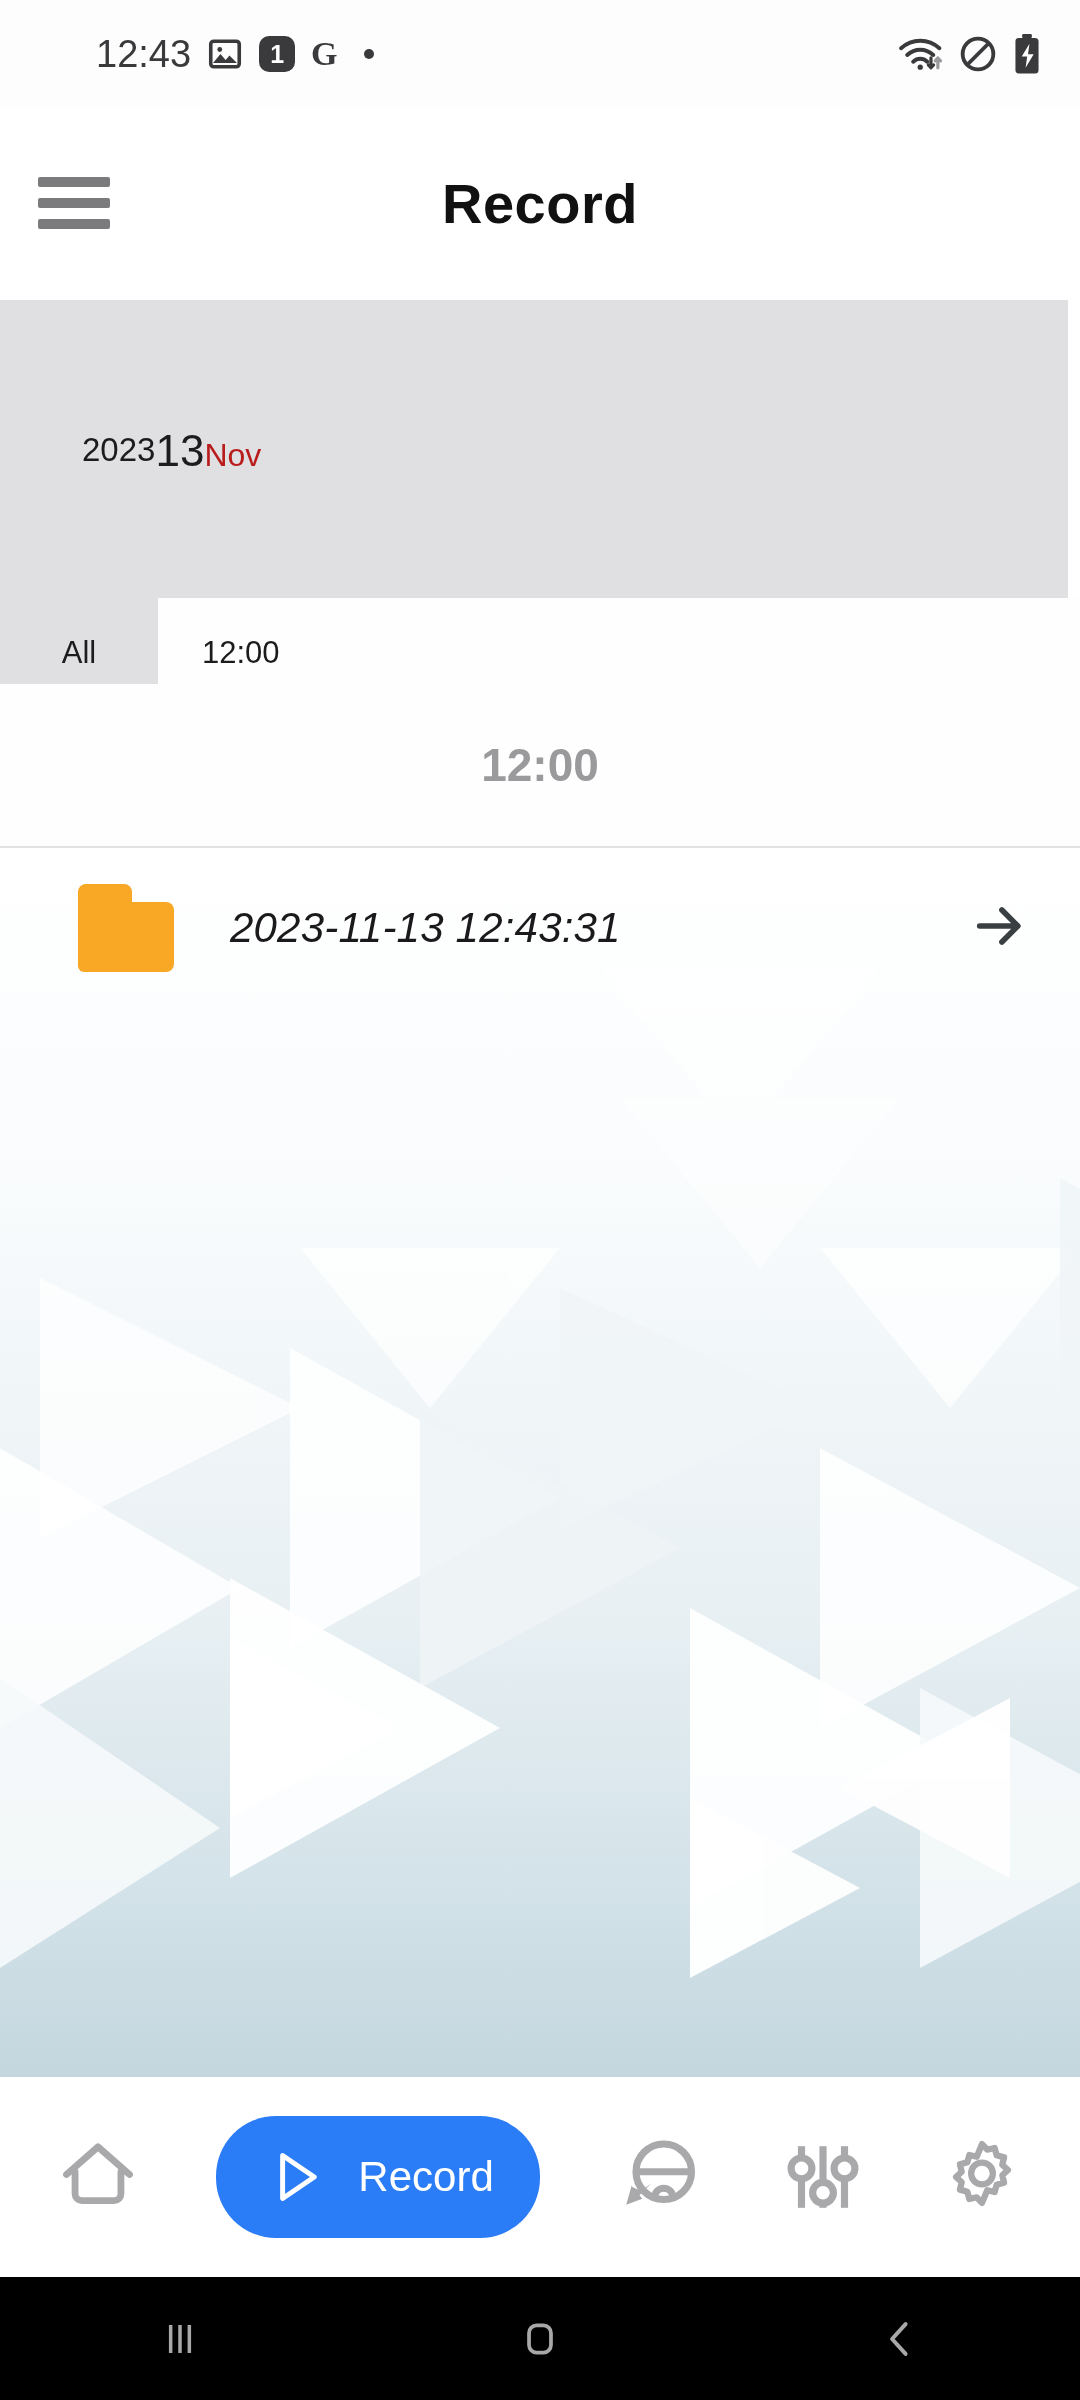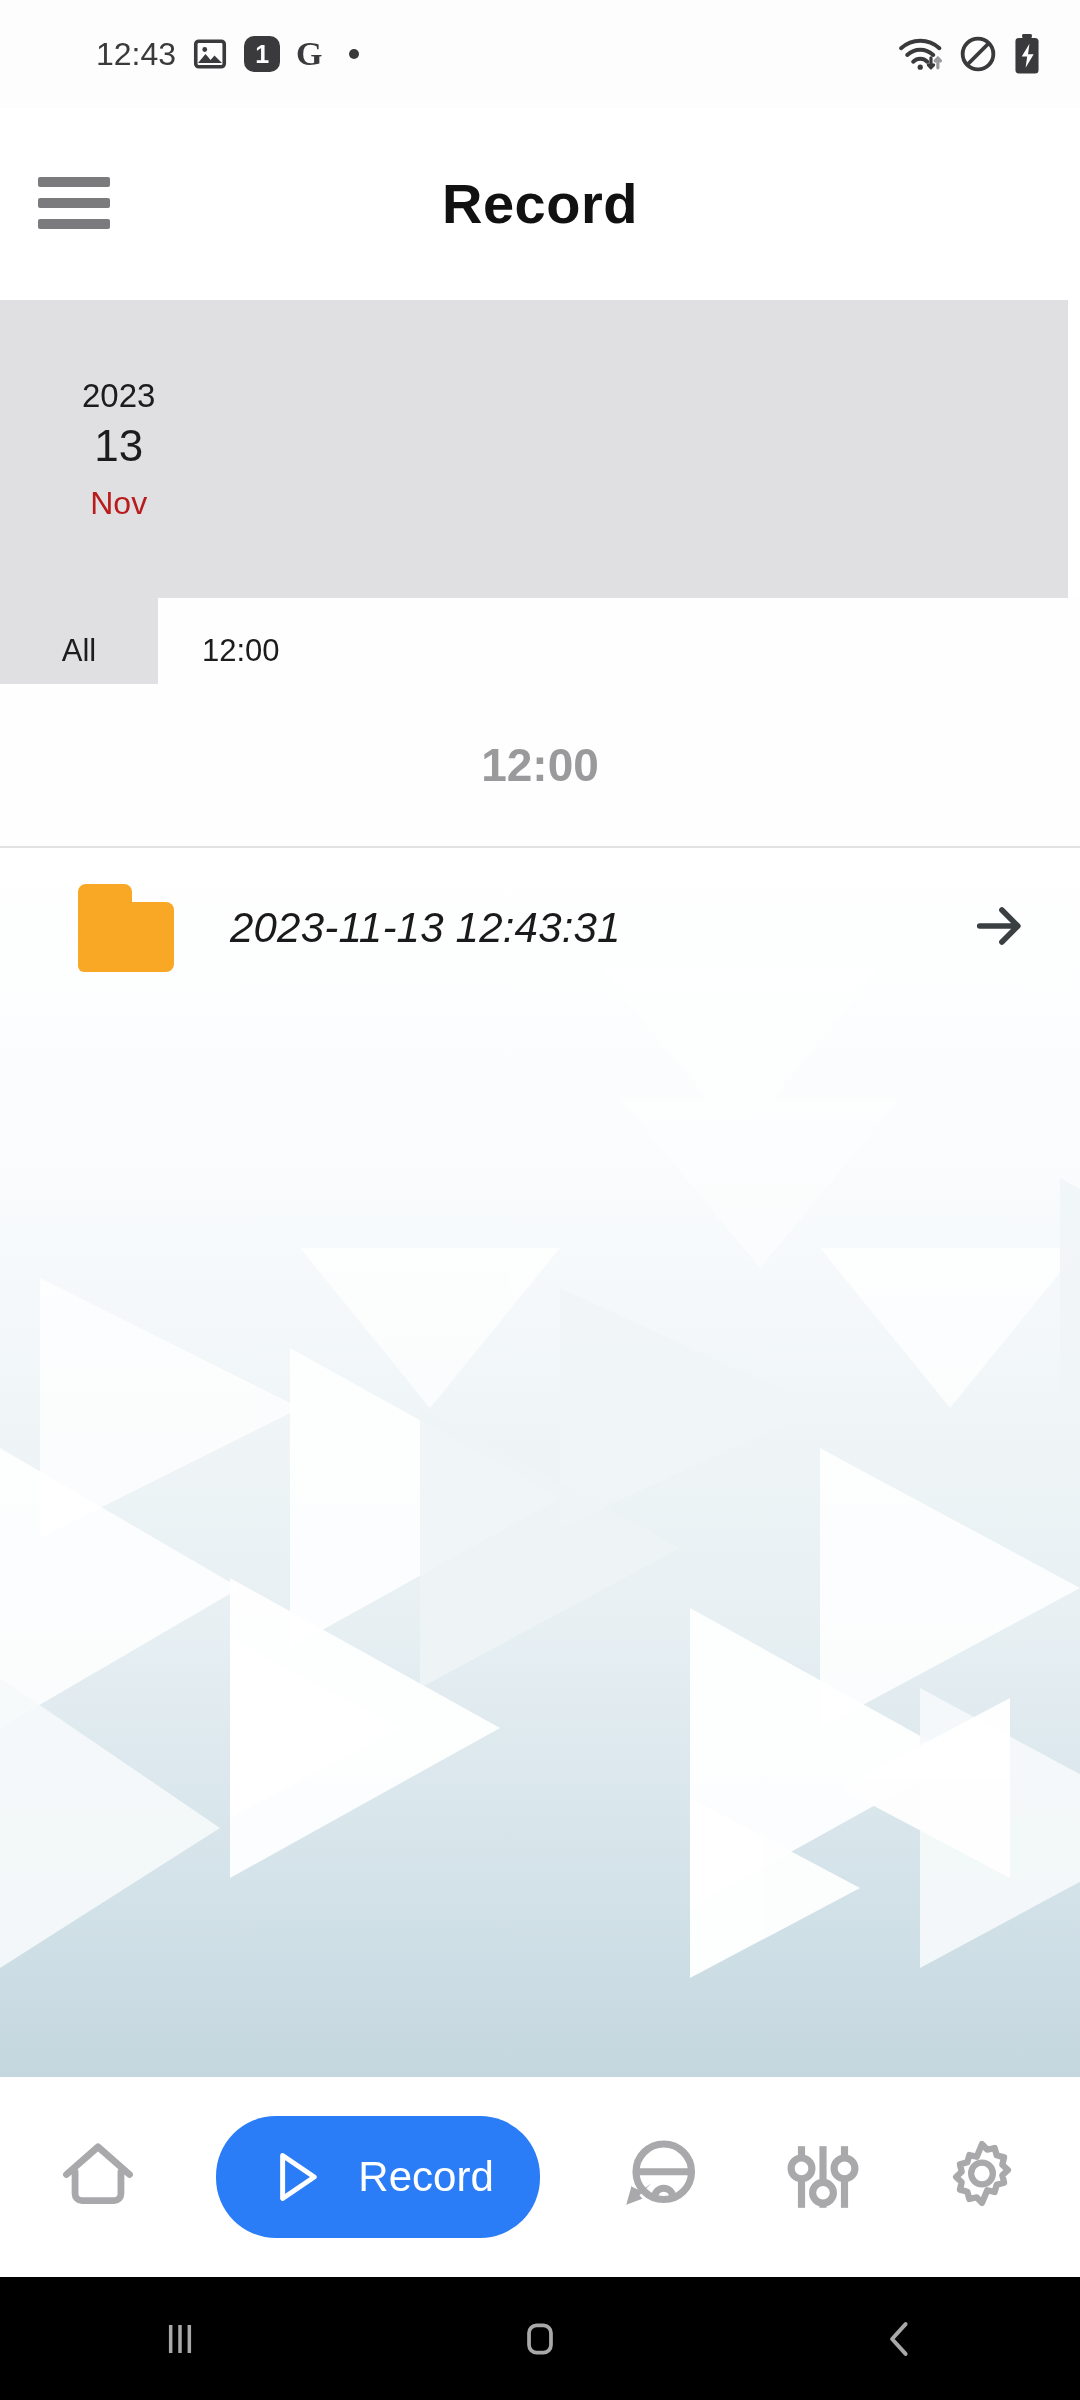--- a/index.html
+++ b/index.html
@@ -12,21 +12,21 @@
   #app { position:relative; width:1080px; height:2400px; background:#fff; }
 
   
   .statusbar {
     position:absolute; top:0; left:0; width:1080px; height:108px;
     background:#fdfdfd;
     display:flex; align-items:center; justify-content:space-between;
     padding:0 38px 0 96px;
   }
   .sb-left { display:flex; align-items:center; gap:16px; }
-  .sb-time { font-size:32px; color:#3a3a3c; letter-spacing:0px; }
+  .sb-time { font-size:38px; color:#3a3a3c; letter-spacing:0px; }
   .sb-right { display:flex; align-items:center; gap:14px; }
   .ico { display:inline-flex; align-items:center; justify-content:center; }
   .badge1 {
     width:36px; height:36px; border-radius:10px; background:#3a3a3c;
     color:#fff; font-size:25px; font-weight:bold;
     display:flex; align-items:center; justify-content:center;
     line-height:1;
   }
   .gicon { font-size:34px; color:#3a3a3c; font-weight:bold; font-family:"Liberation Serif",serif; }
   .dot { width:10px; height:10px; border-radius:50%; background:#3a3a3c; margin-left:10px; }
@@ -48,30 +48,30 @@
     letter-spacing:0.5px;
   }
 
   
   .datecard {
     position:absolute; top:300px; left:0; width:1068px; height:298px;
     background:#e0e0e2;
   }
   .datecard .dc-inner {
     position:absolute; left:82px; top:50%; transform:translateY(-50%);
-    display:flex; flex-direction:column; align-items:center;
+    display:flex; align-items:center;
   }
   .dc-year { font-size:33px; color:#1c1c1e; line-height:1.25; }
   .dc-day  { font-size:44px; color:#1c1c1e; line-height:1.25; margin-top:2px; }
   .dc-mon  { font-size:32px; color:#b91c1c; line-height:1.25; margin-top:10px; }
 
   
   .tabstrip {
     position:absolute; top:598px; left:0; width:1080px; height:110px;
-    display:flex; border-bottom:5px solid #15803d; background:#fff;
+    display:flex; border-bottom:1px solid #15803d; background:#fff;
   }
   .tab {
     display:flex; align-items:center; justify-content:center;
     font-size:31px; color:#1c1c1e; cursor:pointer;
   }
   .tab.all { width:158px; background:#e0e0e2; }
   .tab.time { flex:1; background:#fefefe; justify-content:flex-start; padding-left:44px; }
 
   
   .section-head {

